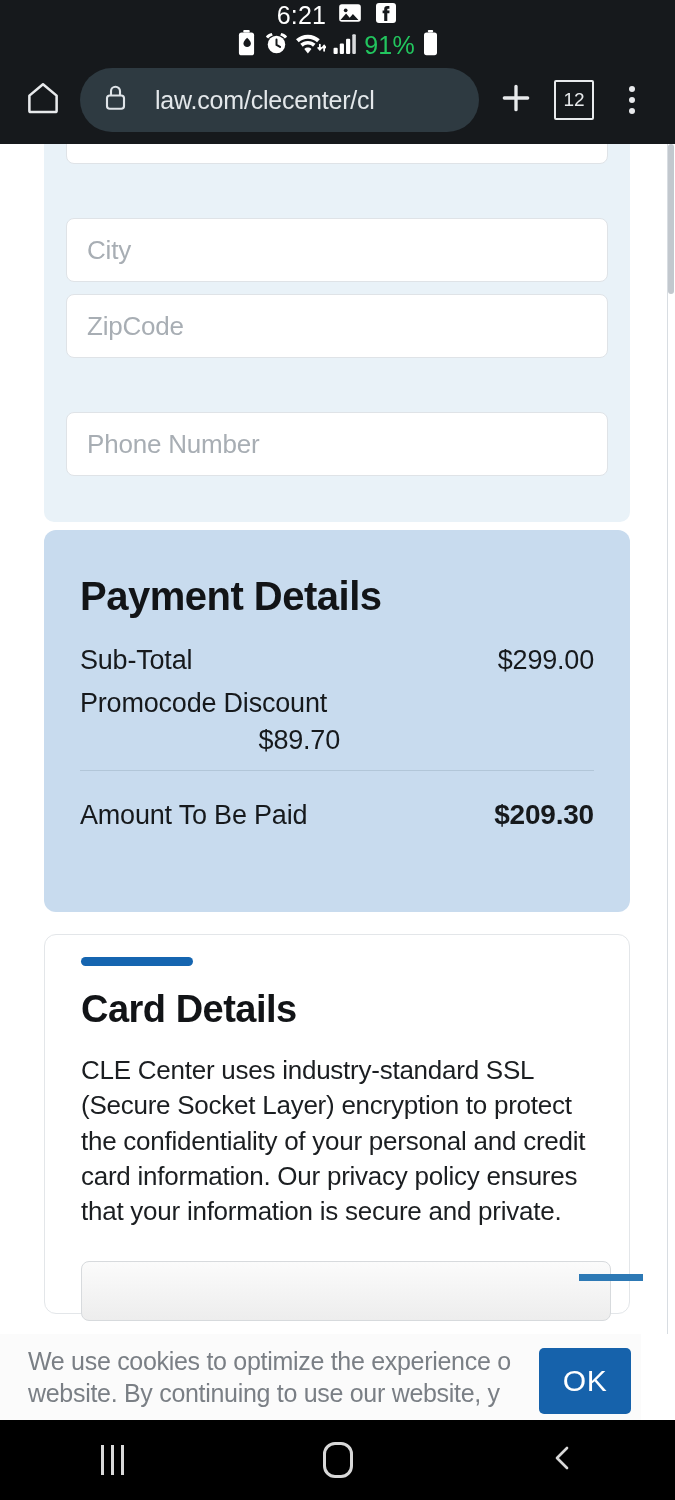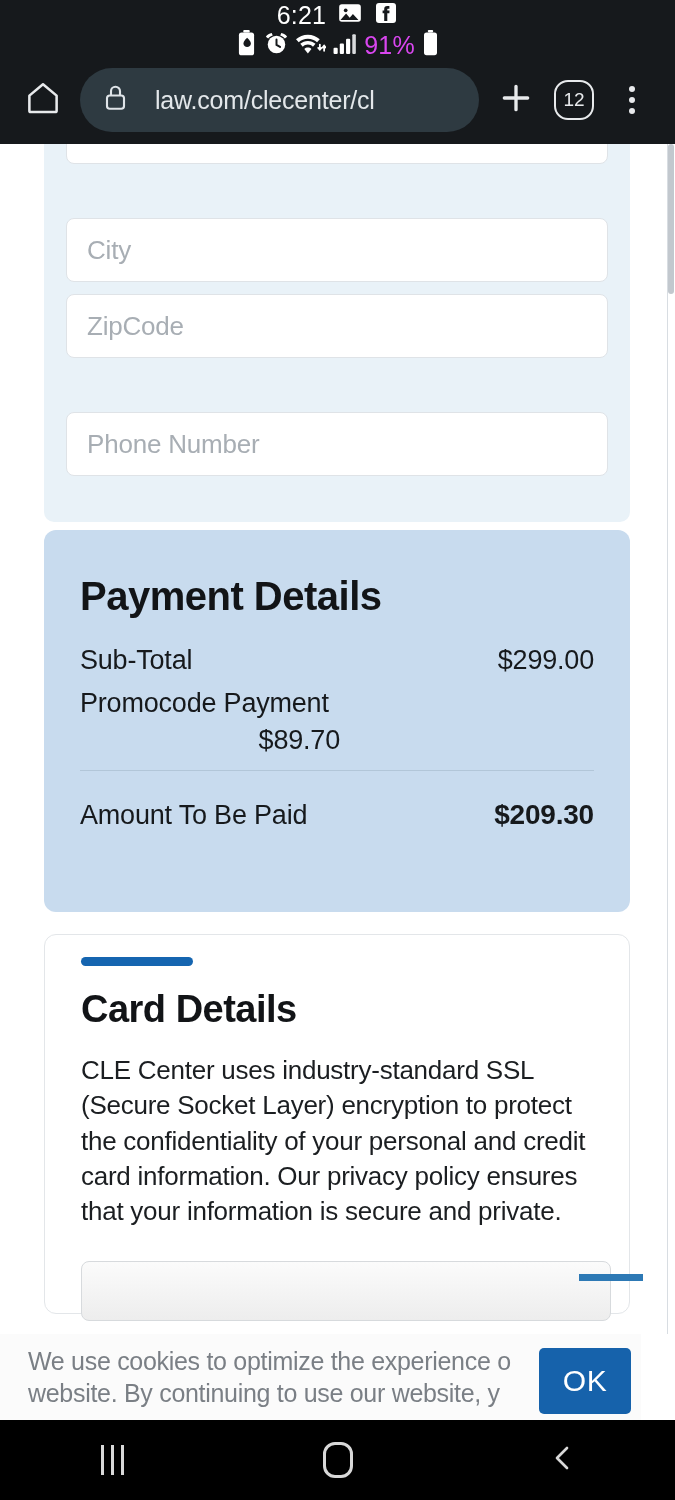--- a/index.html
+++ b/index.html
@@ -15,41 +15,41 @@
   .statusbar {
     position:absolute; top:0; left:0; width:675px; height:56px;
     background:#16191c; color:#fff;
     display:flex; align-items:center; justify-content:space-between;
     padding:0 22px;
     flex-direction:column;
   }
   .sb-left { display:flex; align-items:center; gap:11px; }
   .sb-clock { font-size:25px; font-weight:400; letter-spacing:.2px; color:#fff; }
   .sb-right { display:flex; align-items:center; gap:7px; }
-  .sb-pct { font-size:25px; color:#d946ef; letter-spacing:.2px; }
+  .sb-pct { font-size:25px; color:#22c55e; letter-spacing:.2px; }
   .ic { display:block; }
 
   
   .toolbar {
     position:absolute; top:56px; left:0; width:675px; height:88px;
     background:#16191c;
     display:flex; align-items:center; padding:0 16px; gap:4px;
   }
   .tb-btn { width:54px; height:54px; display:flex; align-items:center; justify-content:center; flex:none; }
   .urlbar {
     flex:1; height:64px; background:#2e3a41; border-radius:34px;
     display:flex; align-items:center; gap:14px; padding:0 22px;
     margin:0 6px; overflow:hidden; min-width:0;
   }
   .url-text {
     color:#e3e7ea; font-size:25px; white-space:nowrap;
     overflow:hidden; letter-spacing:-.2px;margin-left:12px;
   }
   .tabcount {
-    width:40px; height:40px; border:2.5px solid #e8eaec; border-radius:14px;
+    width:40px; height:40px; border:2.5px solid #e8eaec; border-radius:2px;
     display:flex; align-items:center; justify-content:center;
     font-size:19px; color:#e8eaec; font-weight:500;
   }
   .dots { display:flex; flex-direction:column; gap:5px; align-items:center; }
   .dots i { width:6px; height:6px; border-radius:50%; background:#e8eaec; display:block; }
 
   
   .viewport {
     position:absolute; top:144px; left:0; width:675px; height:1190px;
     background:#fff; overflow:hidden;
@@ -259,21 +259,21 @@
 
     <div class="pay-card">
       <div class="pay-title">Payment Details</div>
 
       <div class="pay-row">
         <span class="pay-label">Sub-Total</span>
         <span class="pay-val">$299.00</span>
       </div>
 
       <div class="pay-row wrapped">
-        <span class="pay-label">Promocode Payment</span>
+        <span class="pay-label">Promocode Discount</span>
         <span class="pay-val">$89.70</span>
       </div>
 
       <div class="pay-div"></div>
 
       <div class="pay-total">
         <span class="pay-label">Amount To Be Paid</span>
         <span class="pay-val">$209.30</span>
       </div>
     </div>

